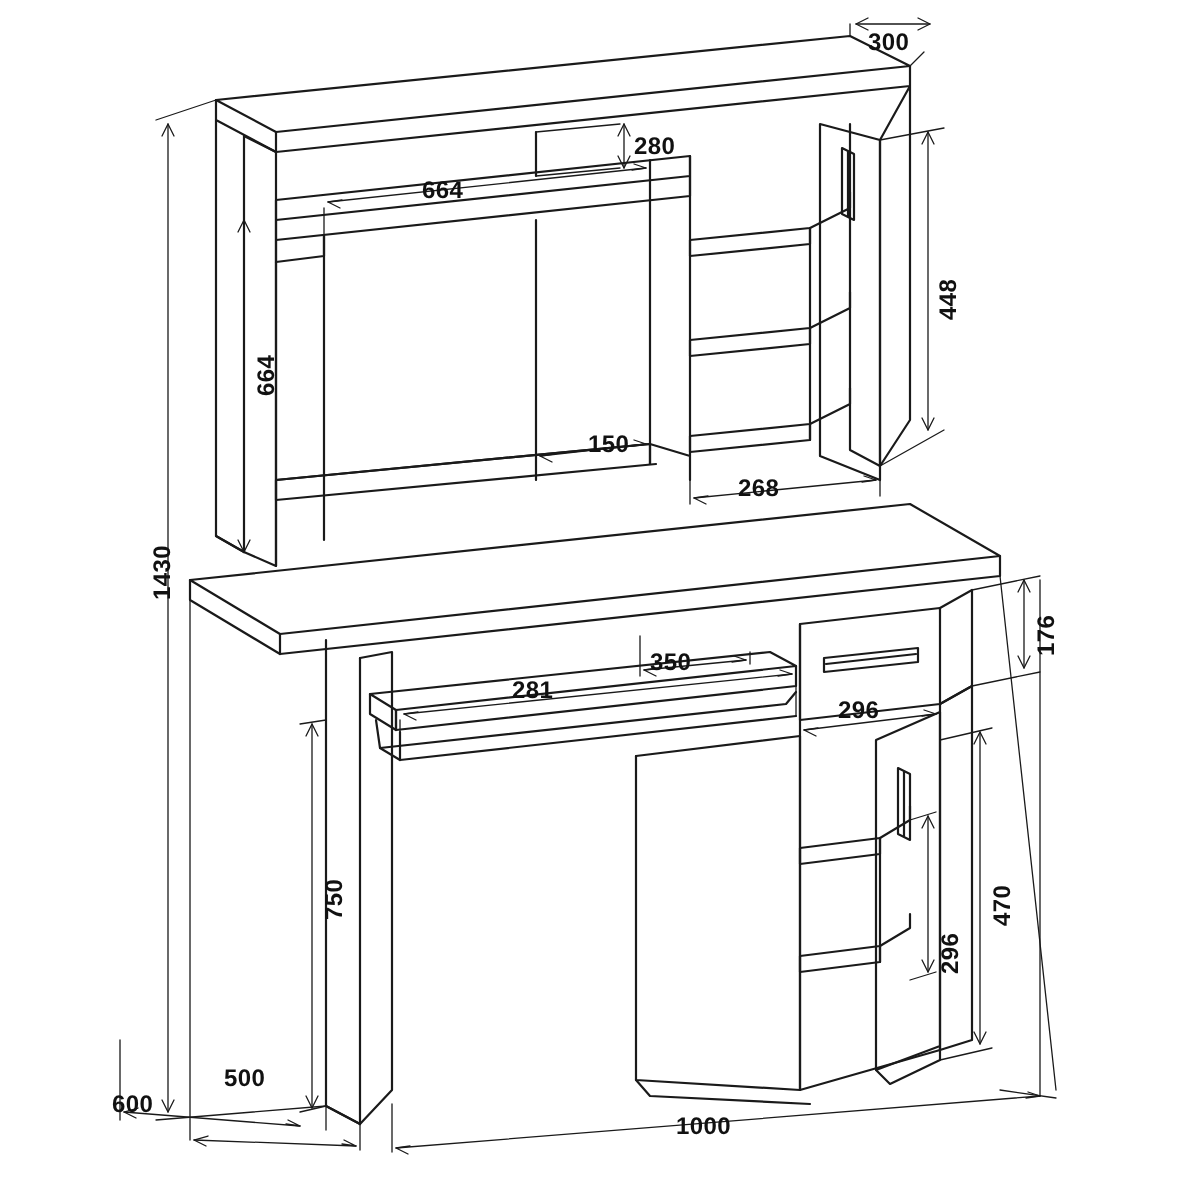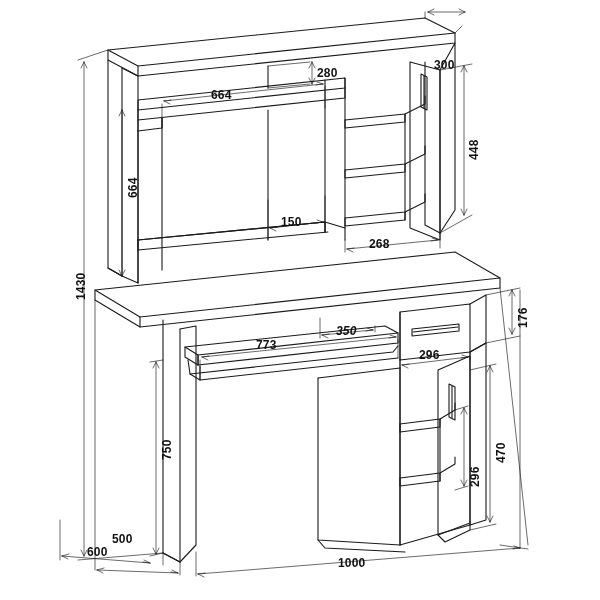--- a/index.html
+++ b/index.html
@@ -243,32 +243,32 @@
 
         <path d="M196 552 L196 576 M500 288 L528 545 M500 545 L528 549"></path>
         <path d="M198 574 L520 548"></path>
         <path d="M198 574 L205 573 M198 574 L204 577"></path>
         <path d="M520 548 L513 549 M520 548 L514 546"></path>
         <path d="M520 290 L520 548"></path>
       </g>
     </g>
   </svg>
 
-  <div class="dim-label" style="left:434px; top:14px;margin-top:44px;">300</div>
+  <div class="dim-label" style="left:434px; top:14px;">300</div>
   <div class="dim-label" style="left:317px; top:66px;">280</div>
   <div class="dim-label" style="left:211px; top:88px;">664</div>
   <div class="dim-label vert" style="left:467px; top:160px;">448</div>
   <div class="dim-label vert" style="left:126px; top:198px;">664</div>
-  <div class="dim-label" style="left:281px; top:215px;">150</div>
+  <div class="dim-label" style="left:294px; top:215px;">150</div>
   <div class="dim-label" style="left:369px; top:237px;">268</div>
   <div class="dim-label vert" style="left:74px; top:300px;">1430</div>
-  <div class="dim-label" style="left:336px; top:324px;font-style:italic;">350</div>
-  <div class="dim-label" style="left:256px; top:338px;">773</div>
+  <div class="dim-label" style="left:325px; top:324px;">350</div>
+  <div class="dim-label" style="left:256px; top:338px;">281</div>
   <div class="dim-label vert" style="left:516px; top:328px;">176</div>
   <div class="dim-label" style="left:419px; top:348px;">296</div>
   <div class="dim-label vert" style="left:160px; top:460px;">750</div>
   <div class="dim-label vert" style="left:494px; top:463px;">470</div>
   <div class="dim-label vert" style="left:468px; top:487px;">296</div>
-  <div class="dim-label" style="left:56px; top:545px;margin-left:31px;">600</div>
+  <div class="dim-label" style="left:56px; top:545px;">600</div>
   <div class="dim-label" style="left:112px; top:532px;">500</div>
   <div class="dim-label" style="left:338px; top:556px;">1000</div>
 
 </div>
 
 </body></html>

